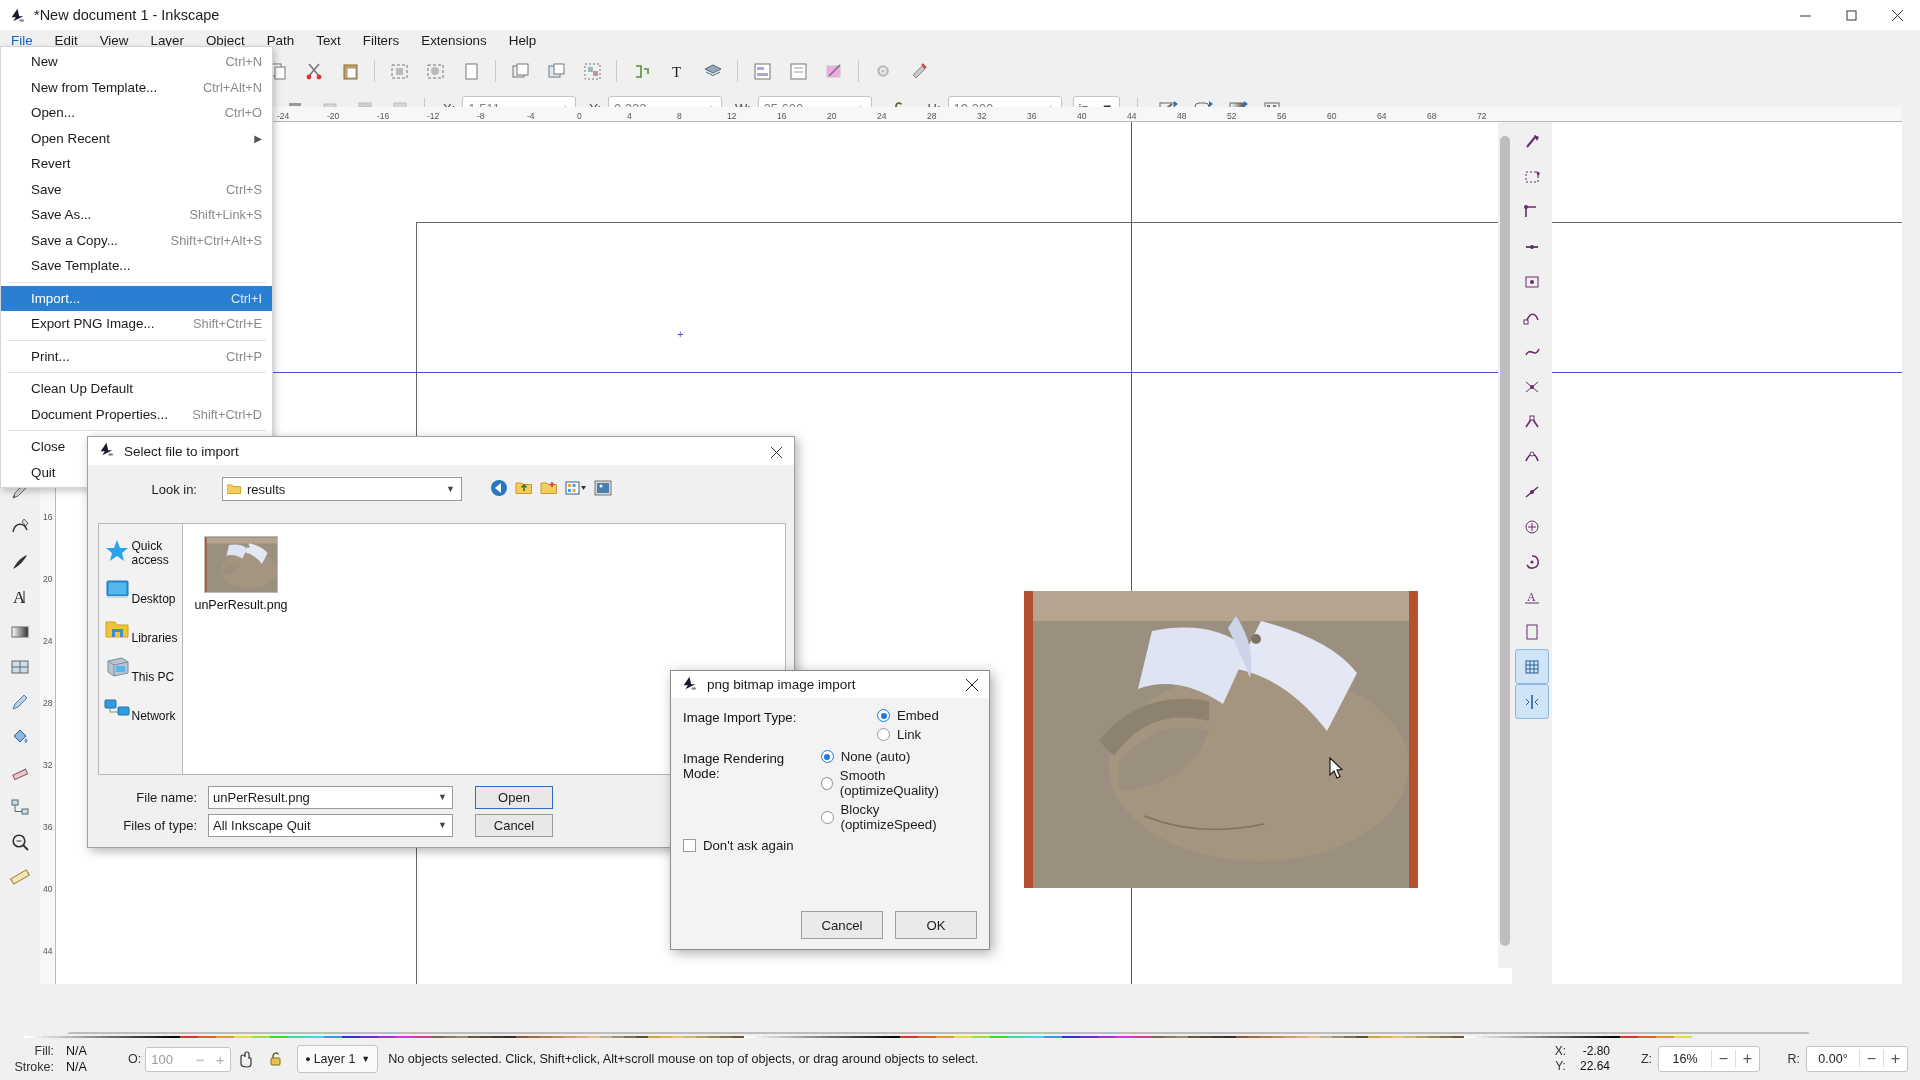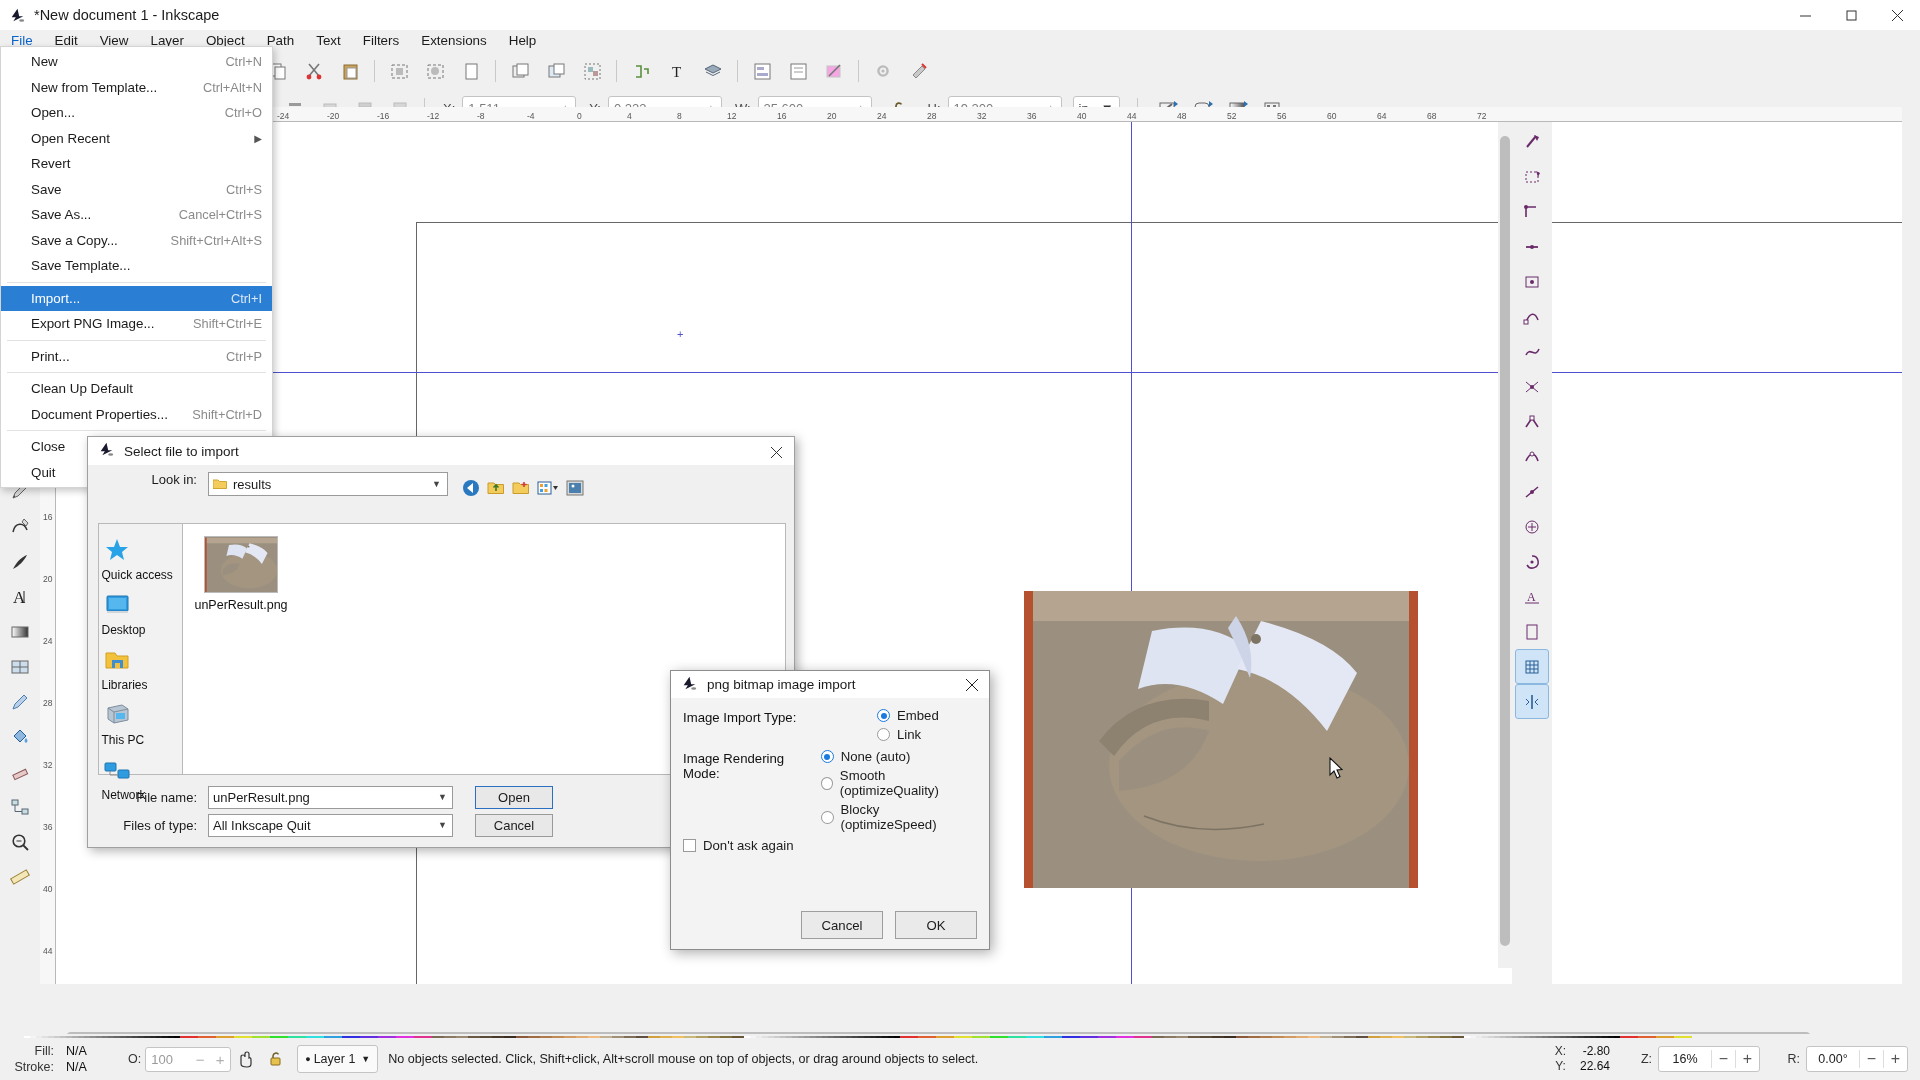--- a/index.html
+++ b/index.html
@@ -176,33 +176,33 @@
   
   .filedlg{
     position:absolute; left:87px; top:436px; width:708px; height:412px;
     background:#f0f0f0; border:1px solid #a0a0a0;
     box-shadow:3px 3px 10px rgba(0,0,0,.3); z-index:60;
   }
   .fd-title{ height:28px; display:flex; align-items:center; background:#fff; padding-left:10px; }
   .fd-title .t{ font-size:13.5px; margin-left:9px; }
   .fd-title .x{ position:absolute; right:6px; top:4px; width:24px; height:22px;
                 display:flex; align-items:center; justify-content:center; }
-  .fd-lookin{ display:flex; height:34px; padding:0 10px; margin-top:7px; }
+  .fd-lookin{ display:flex; align-items:center; height:34px; padding:0 10px; margin-top:7px;gap:14px; }
   .fd-lookin .lab{ font-size:13px; width:110px; text-align:right; padding-right:11px; }
   .combo{
     display:flex; align-items:center; height:24px; border:1px solid #9a9a9a; background:#fff;
     flex:0 0 240px; padding:0 4px; font-size:13px; position:relative;
   }
   .combo .cv{ flex:1; margin-left:6px; }
   .combo .chev{ position:absolute; right:6px; color:#444; font-size:9px; }
   .fd-tools{ display:flex; align-items:center; margin-left:14px; gap:7px; }
   .fd-body{ position:absolute; left:10px; top:86px; width:688px; height:252px; display:flex; }
   .places{ width:84px; background:#f2f2f2; border:1px solid #b9b9b9; border-right:0;
            display:flex; flex-direction:column; align-items:center; padding-top:10px; gap:4px; }
-  .place{ width:78px; display:flex; flex-direction:column; align-items:flex-start; padding:3px 0; }
+  .place{ width:78px; display:flex; flex-direction:row; align-items:flex-end; padding:3px 0; }
   .place .pl{ font-size:12px; margin-top:2px; color:#111; }
   .filelist{ flex:1; background:#fff; border:1px solid #b9b9b9; position:relative; padding:12px; }
   .fileitem{ width:92px; display:flex; flex-direction:column; align-items:center; }
   .fileitem .thumb{ width:74px; height:57px; border:1px solid #bbb; overflow:hidden; background:#8a7f6e; }
   .fileitem .fname{ font-size:12.5px; margin-top:5px; color:#111; }
   .fd-row{ position:absolute; left:10px; width:688px; height:24px; display:flex; align-items:center; }
   .fd-row .lab{ font-size:13px; width:110px; text-align:right; padding-right:11px; }
   .fd-row .fld{
     height:23px; width:245px; border:1px solid #9a9a9a; background:#fff;
     display:flex; align-items:center; font-size:13px; padding:0 4px; position:relative;
@@ -1291,21 +1291,21 @@
       </div>
       <div class="fmi">
         <span class="lbl">Revert</span>
       </div>
       <div class="fmi">
         <span class="lbl">Save</span>
         <span class="sc">Ctrl+S</span>
       </div>
       <div class="fmi">
         <span class="lbl">Save As...</span>
-        <span class="sc">Cancel+Ctrl+S</span>
+        <span class="sc">Shift+Link+S</span>
       </div>
       <div class="fmi">
         <span class="lbl">Save a Copy...</span>
         <span class="sc">Shift+Ctrl+Alt+S</span>
       </div>
       <div class="fmi">
         <span class="lbl">Save Template...</span>
       </div>
       <div class="fmsep"></div>
       <div class="fmi sel">

